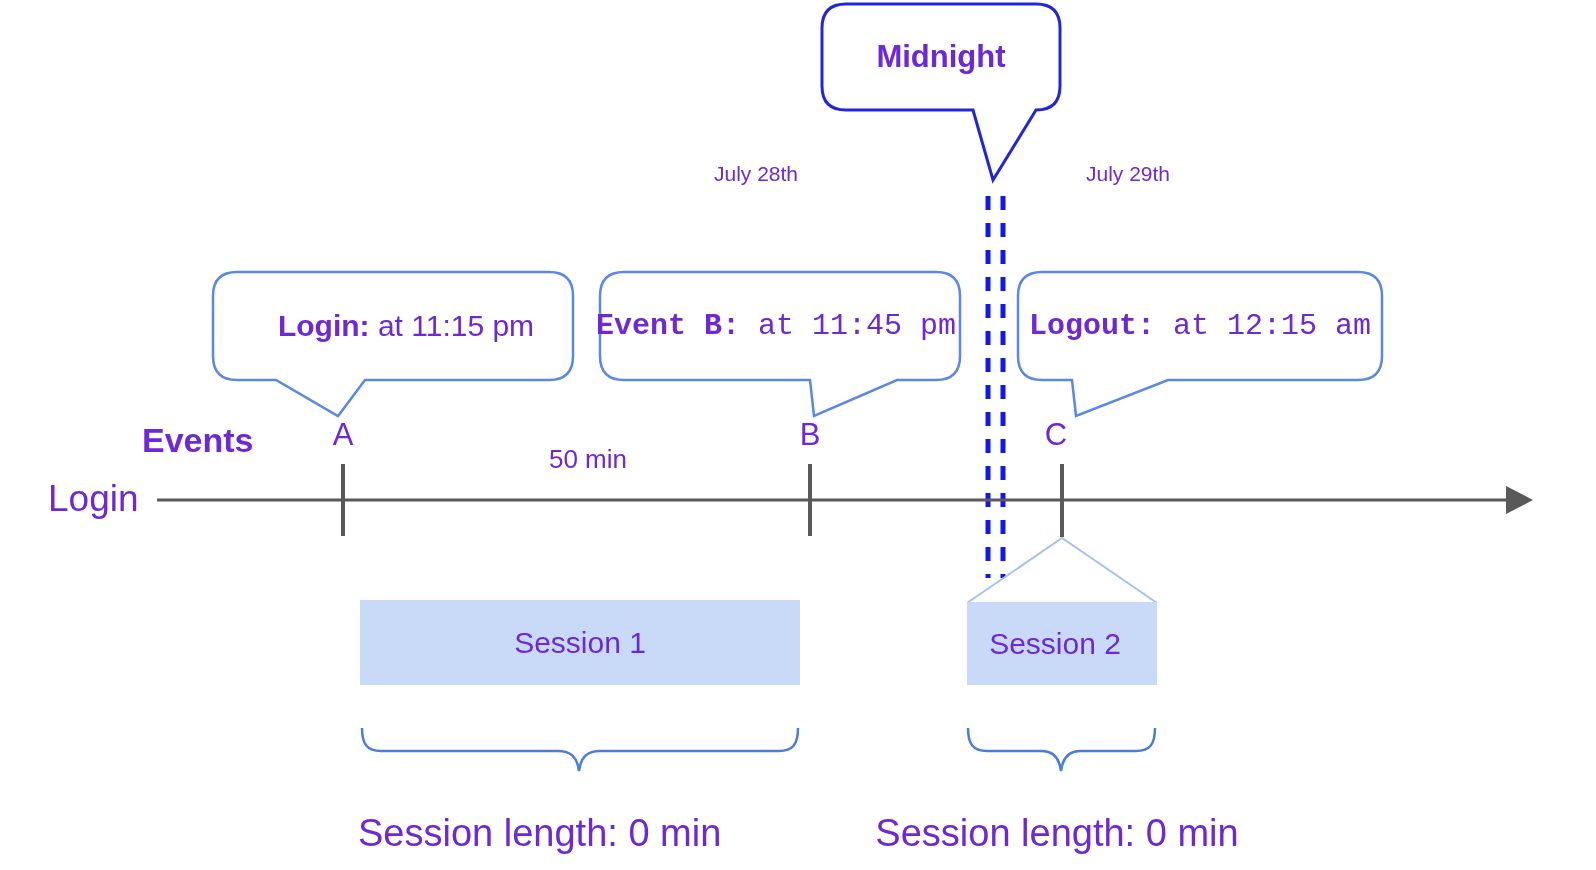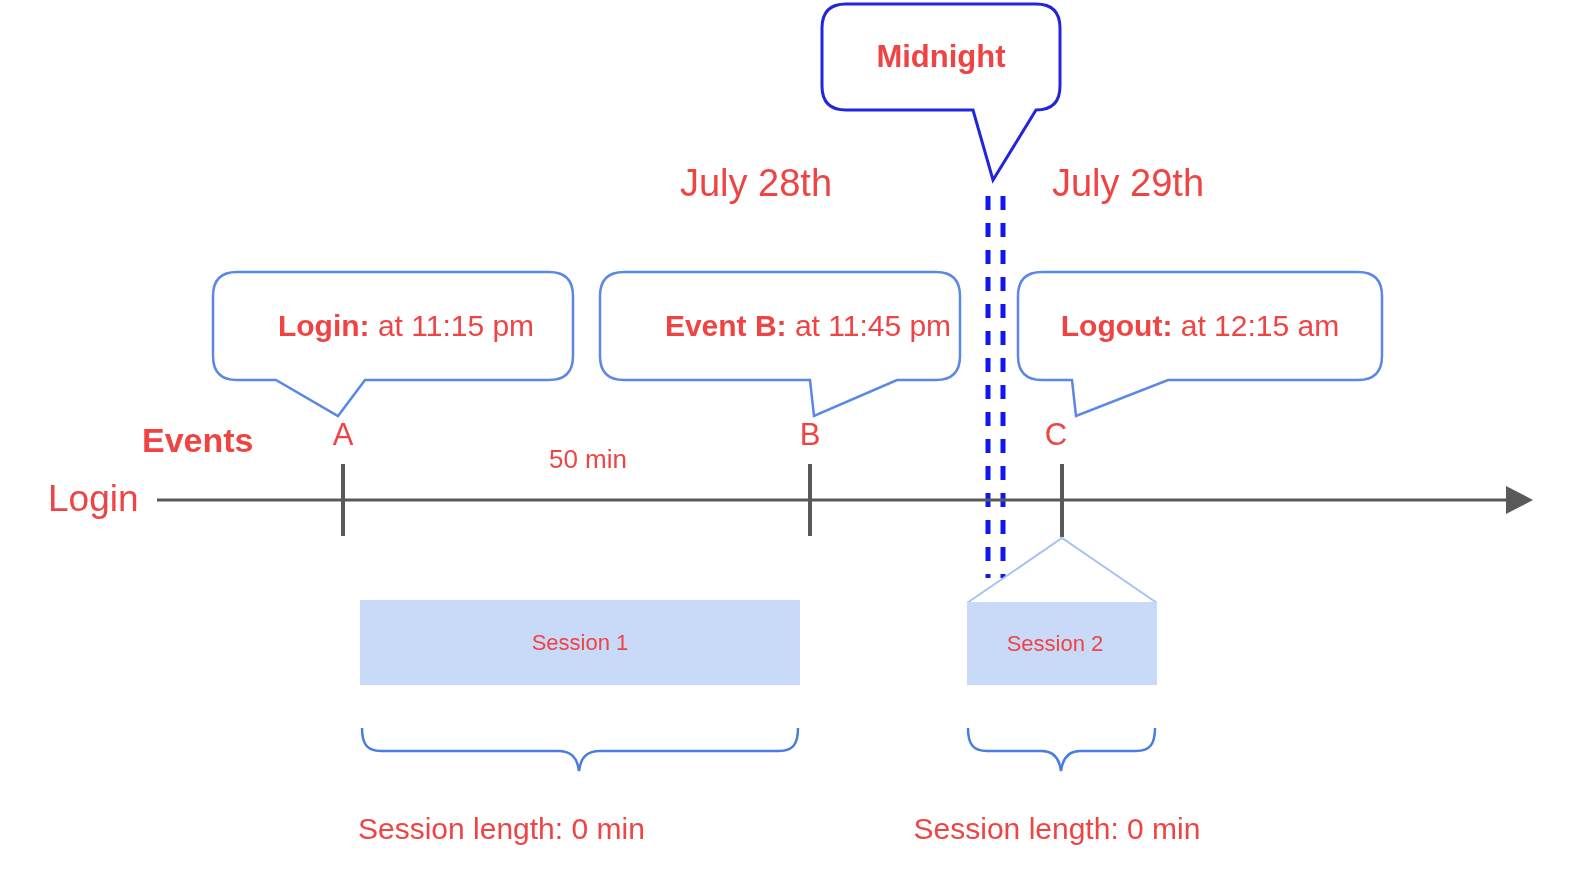--- a/index.html
+++ b/index.html
@@ -3,64 +3,64 @@
 <meta charset="utf-8">
 <style>
   html, body { margin: 0; padding: 0; background: #ffffff; }
   .stage {
     position: relative;
     width: 1596px;
     height: 870px;
     background: #ffffff;
     overflow: hidden;
     font-family: "Liberation Sans", "DejaVu Sans", sans-serif;
-    color: #ef4444;
+    color: #6d28d9;
   }
   .stage svg.layer {
     position: absolute;
     left: 0; top: 0;
     width: 1596px; height: 870px;
     z-index: 0;
   }
   .txt { position: absolute; z-index: 1; white-space: nowrap; }
   .centered { transform: translateX(-50%); }
 
   .midnight-label {
     left: 822px; top: 4px; width: 238px; height: 106px;
     line-height: 106px; text-align: center;
     font-size: 31px; font-weight: bold;
   }
-  .date { font-size: 38px; top: 162px; }
+  .date { font-size: 21px; top: 162px; }
   .date-left  { left: 756px; }
   .date-right { left: 1128px; }
 
   .bubble-text {
     height: 108px; line-height: 108px; top: 272px;
     text-align: center; font-size: 30px;
   }
   .bubble-text .b { font-weight: bold; }
   .bubble-login   { left: 213px;  width: 360px; margin-left: 13px; }
-  .bubble-eventb  { left: 628px;  width: 360px; }
-  .bubble-logout  { left: 1018px; width: 364px; }
+  .bubble-eventb  { left: 596px;  width: 360px; font-family: Liberation Mono, monospace; }
+  .bubble-logout  { left: 1018px; width: 364px; font-family: Liberation Mono, monospace; }
 
   .events-label { left: 142px; top: 421px; font-size: 34px; font-weight: bold; }
   .marker { top: 417px; font-size: 31px; }
   .marker-a { left: 343px; }
   .marker-b { left: 810px; }
   .marker-c { left: 1056px; }
   .user-label { left: 48px; top: 478px; font-size: 37px; }
   .interval-label { left: 588px; top: 444px; font-size: 26px; }
 
   .session-label {
-    text-align: center; font-size: 22px;
+    text-align: center; font-size: 30px;
   }
   .session1-label { left: 360px; top: 600px; width: 440px; height: 85px; line-height: 85px; }
   .session2-label { left: 967px; top: 602px; width: 176px; height: 83px; line-height: 83px; }
 
-  .length-label { top: 812px; font-size: 30px; }
+  .length-label { top: 812px; font-size: 38px; }
   .length1 { left: 358px; }
   .length2 { left: 1057px; }
 </style>
 </head>
 <body>
 
 <div class="stage">
 
   <svg class="layer" viewBox="0 0 1596 870">
 

